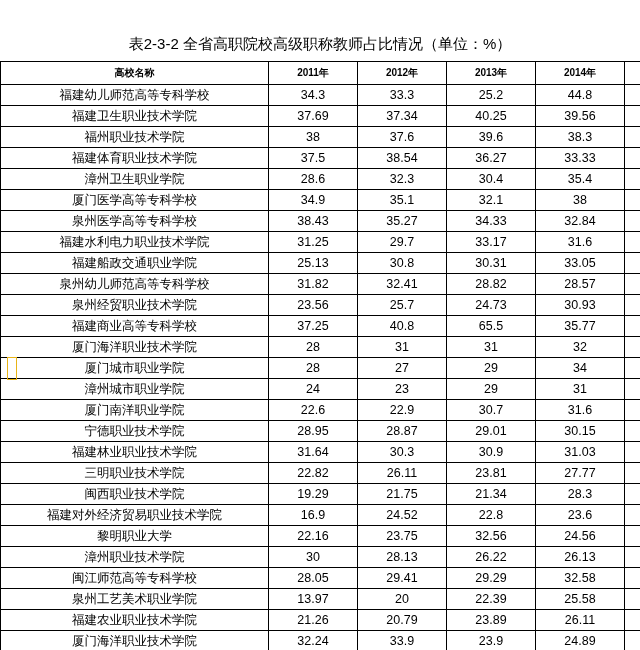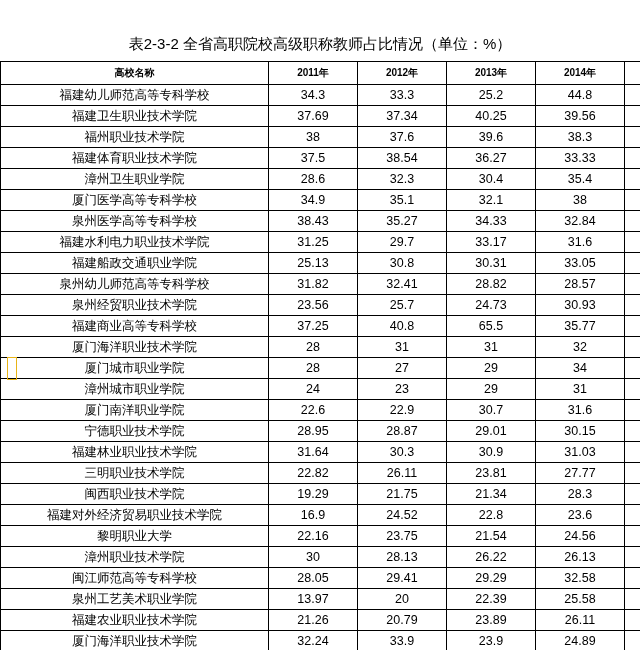--- a/index.html
+++ b/index.html
@@ -258,21 +258,21 @@
           <td>16.9</td>
           <td>24.52</td>
           <td>22.8</td>
           <td>23.6</td>
           <td>27.76</td>
         </tr>
         <tr>
           <td>黎明职业大学</td>
           <td>22.16</td>
           <td>23.75</td>
-          <td>21.54</td>
+          <td>32.56</td>
           <td>24.56</td>
           <td>27.66</td>
         </tr>
         <tr>
           <td>漳州职业技术学院</td>
           <td>30</td>
           <td>28.13</td>
           <td>26.22</td>
           <td>26.13</td>
           <td>27.29</td>

